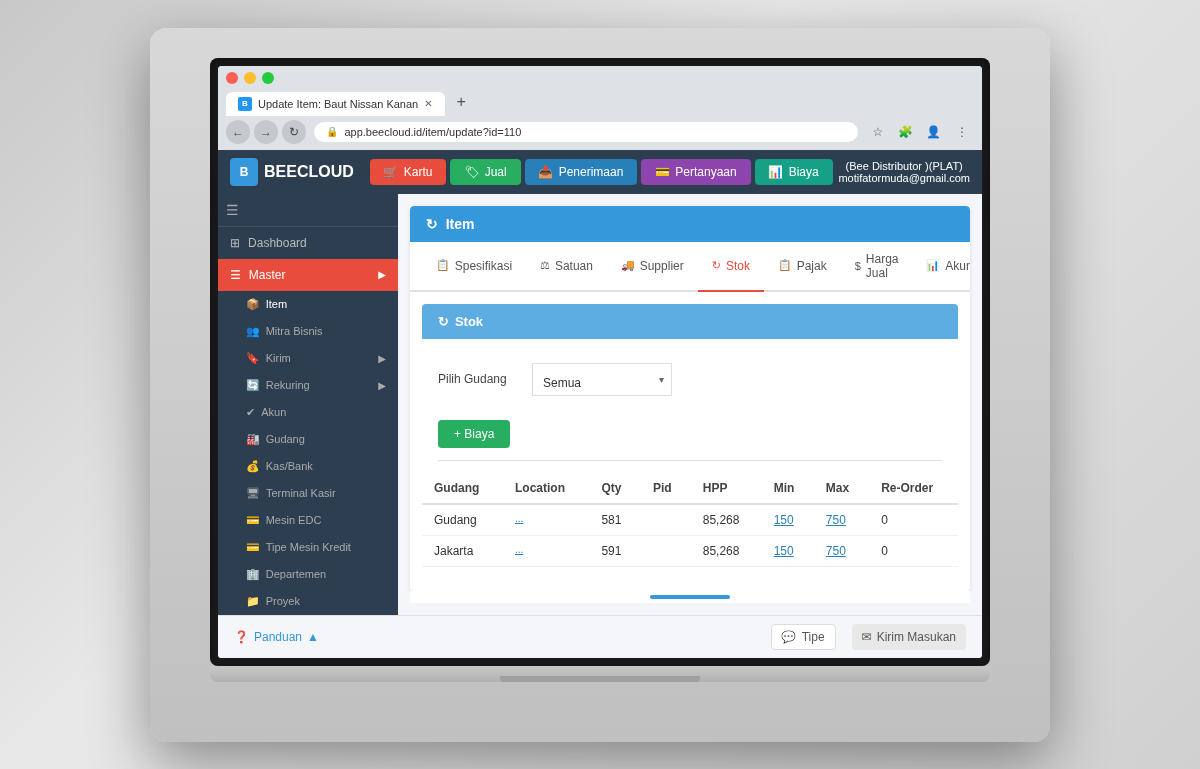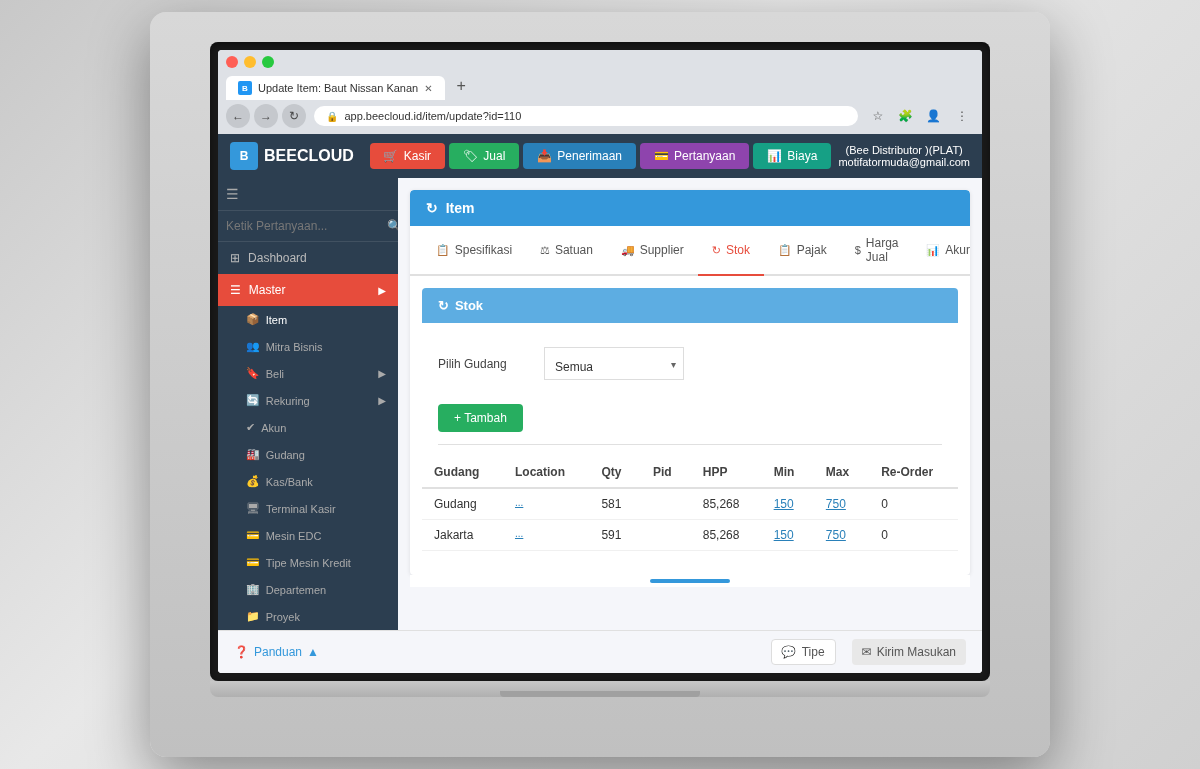--- a/index.html
+++ b/index.html
@@ -299,21 +299,21 @@
       gap: 6px;
       margin: 12px;
       border-radius: 4px 4px 0 0;
     }
     .stok-content {
       padding: 0 12px 12px;
     }
     .form-row {
       display: flex;
       align-items: center;
-      gap: 16px;
+      gap: 4px;
       padding: 12px 16px;
     }
     .form-label {
       font-size: 12px;
       color: #444;
       min-width: 90px;
     }
     .form-select {
       padding: 12px 30px 5px 10px;
       border: 1px solid #ddd;
@@ -488,21 +488,21 @@
       <div class="app-content">
 
         <div class="app-navbar">
           <div class="app-logo">
             <div class="logo-icon">B</div>
             <span>BEECLOUD</span>
           </div>
           <div class="nav-menu">
             <div class="nav-item beli">
               <span>🛒</span>
-              <span>Kasir</span>
+              <span>Kartu</span>
             </div>
             <div class="nav-item jual">
               <span>🏷</span>
               <span>Jual</span>
             </div>
             <div class="nav-item penerimaan">
               <span>📥</span>
               <span>Penerimaan</span>
             </div>
             <div class="nav-item pembayaran">
@@ -517,44 +517,40 @@
           <div class="nav-user">
             <div>(Bee Distributor )(PLAT)</div>
             <div>motifatormuda@gmail.com</div>
           </div>
         </div>
 
         <div class="app-main">
 
           <div class="sidebar">
             <div class="hamburger-btn">☰</div>
-            <div class="sidebar-search">
-              <input type="text" placeholder="Ketik Pertanyaan..." style="">
-              <span class="search-icon-sidebar">🔍</span>
-            </div>
             <div class="sidebar-nav-item">
               <span>⊞</span>
               <span>Dashboard</span>
             </div>
             <div class="sidebar-nav-item active">
               <span>☰</span>
               <span>Master</span>
               <span class="chevron-right">▶</span>
             </div>
             <div class="sidebar-sub-item active-sub">
               <span>📦</span>
               <span>Item</span>
             </div>
             <div class="sidebar-sub-item">
               <span>👥</span>
               <span>Mitra Bisnis</span>
             </div>
             <div class="sidebar-sub-item">
               <span>🔖</span>
-              <span>Beli</span>
+              <span>Kirim</span>
               <span class="chevron-right">▶</span>
             </div>
             <div class="sidebar-sub-item">
               <span>🔄</span>
               <span>Rekuring</span>
               <span class="chevron-right">▶</span>
             </div>
             <div class="sidebar-sub-item">
               <span>✔</span>
               <span>Akun</span>
@@ -641,21 +637,21 @@
                       <option>Semua</option>
                       <option>Gudang</option>
                       <option>Bandung</option>
                       <option>Surabaya</option>
                       <option>Jakarta</option>
                     </select>
                     <span class="select-caret">▾</span>
                   </div>
                 </div>
                 <div class="form-row">
-                  <button class="btn-tambah">+ Tambah</button>
+                  <button class="btn-tambah">+ Biaya</button>
                 </div>
                 <hr class="separator">
                 <table class="data-table">
                   <thead>
                     <tr>
                       <th>Gudang</th>
                       <th>Location</th>
                       <th>Qty</th>
                       <th>Pid</th>
                       <th>HPP</th>

